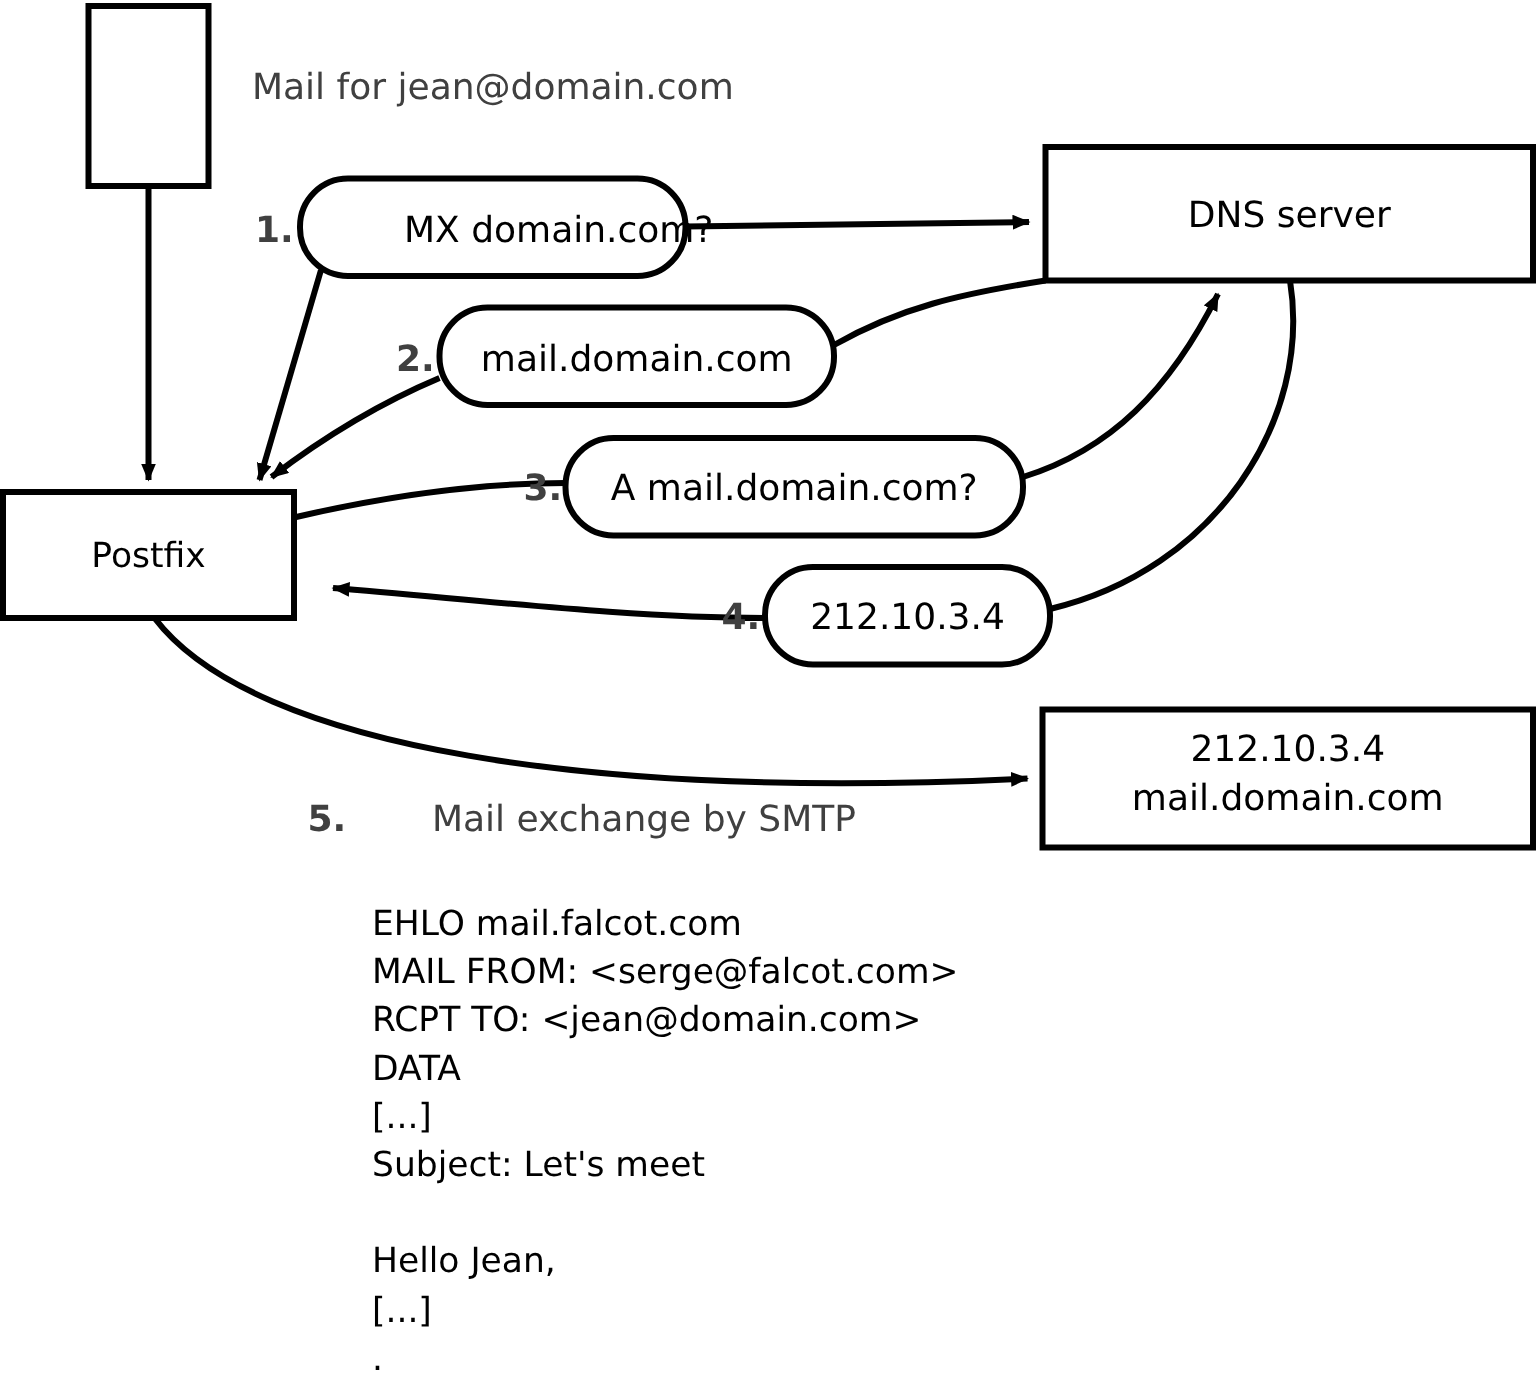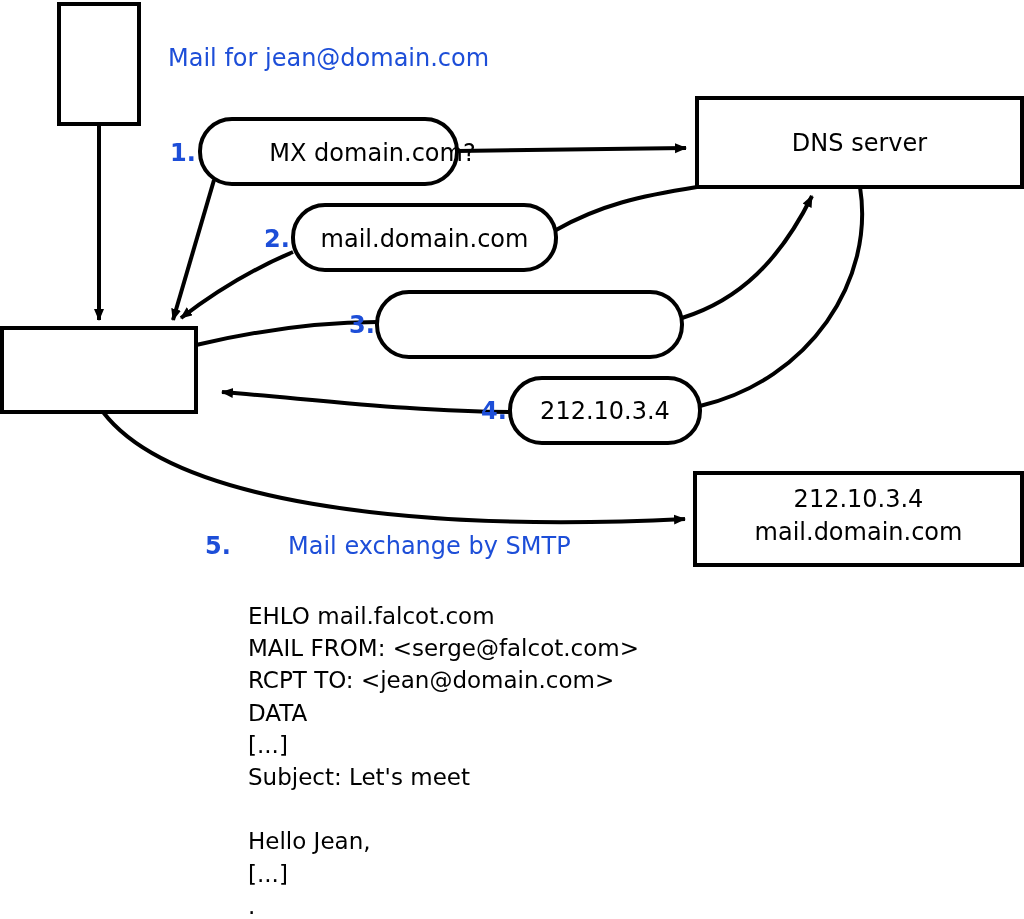--- a/index.html
+++ b/index.html
@@ -19,21 +19,21 @@
   svg.layer {
     position: absolute;
     left: 0;
     top: 0;
     width: 1024px;
     height: 919px;
   }
   .lbl {
     position: absolute;
     white-space: pre;
-    color: #1d4ed8;
+    color: #404040;
   }
   .box-label {
     position: absolute;
     text-align: center;
     white-space: pre;
     line-height: 1.22;
   }
   .bold { font-weight: bold; }
   .t23 { font-size: 23px; }
   .t24 { font-size: 24px; }
@@ -82,34 +82,36 @@
     <path d="M682,318 C740,300 780,260 812,196" fill="none" stroke="#000" stroke-width="4" marker-end="url(#arrow)"></path>
 
     <path d="M860,187 C875,280 810,380 700,406" fill="none" stroke="#000" stroke-width="4"></path>
     <path d="M510,412 C420,412 320,400 222,392" fill="none" stroke="#000" stroke-width="4" marker-end="url(#arrow)"></path>
 
     <path d="M103,412 C170,500 400,533 685,519" fill="none" stroke="#000" stroke-width="4" marker-end="url(#arrow)"></path>
   </svg>
 
   <div class="lbl t24" style="left:168px; top:44px;">Mail for jean@domain.com</div>
 
+  <div class="box-label t23" style="left:2px; top:357px; width:194px;">Postfix</div>
 
   <div class="box-label t24" style="left:697px; top:129px; width:325px;">DNS server</div>
 
   <div class="box-label t24" style="left:695px; top:485px; width:327px;">212.10.3.4</div>
   <div class="box-label t24" style="left:695px; top:518px; width:327px;">mail.domain.com</div>
 
   <div class="lbl t24 bold" style="left:170px; top:139px;">1.</div>
   <div class="lbl t24 bold" style="left:264px; top:225px;">2.</div>
   <div class="lbl t24 bold" style="left:349px; top:311px;">3.</div>
   <div class="lbl t24 bold" style="left:481px; top:397px;">4.</div>
   <div class="lbl t24 bold" style="left:205px; top:532px;">5.</div>
 
   <div class="box-label t24" style="left:200px; top:139px; width:257px;padding-left:44px;">MX domain.com?</div>
   <div class="box-label t24" style="left:293px; top:225px; width:263px;">mail.domain.com</div>
+  <div class="box-label t24" style="left:377px; top:311px; width:305px;">A mail.domain.com?</div>
   <div class="box-label t24" style="left:510px; top:397px; width:190px;">212.10.3.4</div>
   <div class="lbl t24" style="left:248px; top:532px;margin-left:40px;">Mail exchange by SMTP</div>
 
   <div class="mono-block" style="left:248px; top:600px;">EHLO mail.falcot.com
 MAIL FROM: &lt;serge@falcot.com&gt;
 RCPT TO: &lt;jean@domain.com&gt;
 DATA
 [...]
 Subject: Let's meet
 

